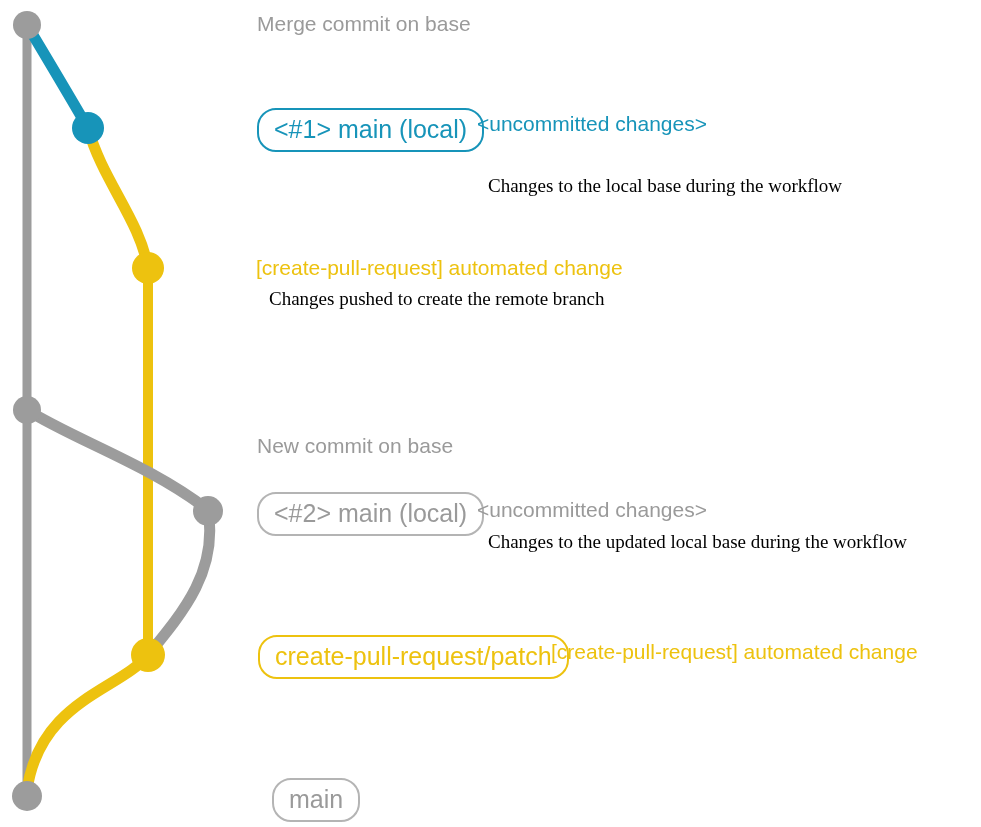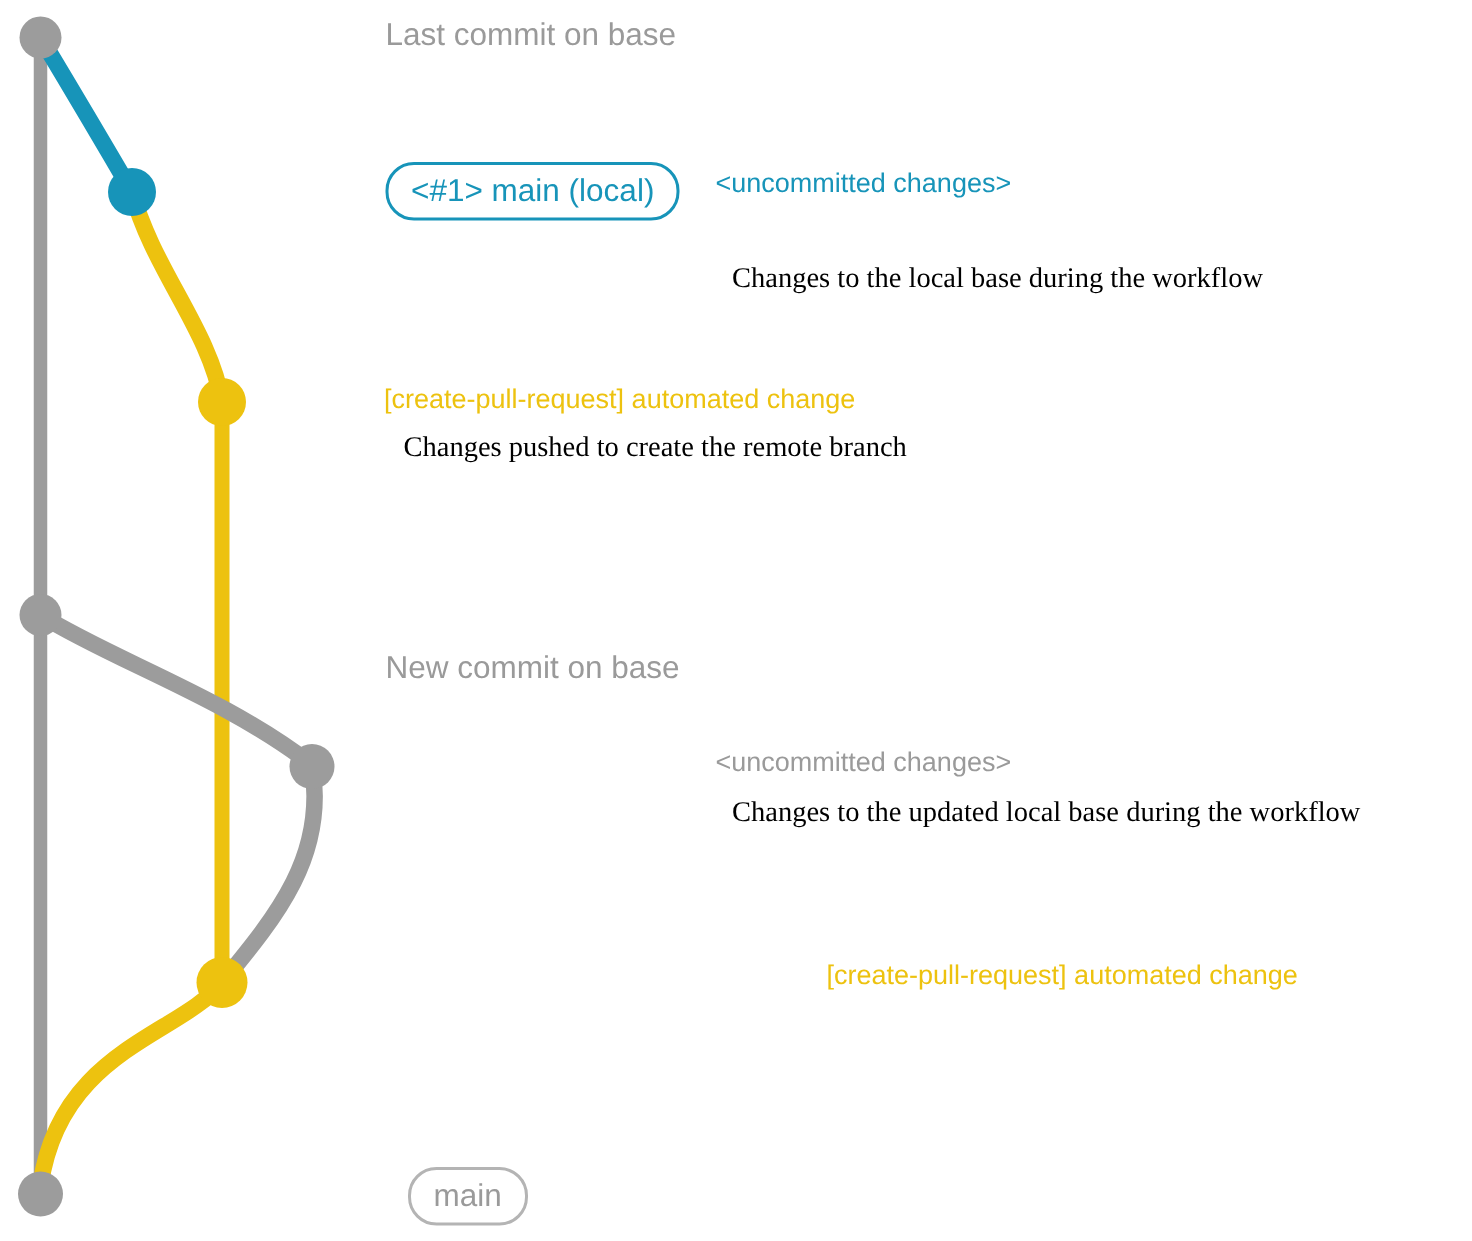--- a/index.html
+++ b/index.html
@@ -13,37 +13,37 @@
   }
   .graph-svg { position: absolute; left: 0; top: 0; }
   .caption {
     position: absolute;
     font-size: 21px;
     color: var(--text-gray, #9a9a9a);
     white-space: nowrap;
   }
   .msg {
     position: absolute;
-    font-size: 18px;
+    font-size: 21px;
     white-space: nowrap;
   }
   .msg.blue   { color: var(--blue, #1794b9); }
   .msg.gray   { color: var(--text-gray, #9a9a9a); }
   .msg.yellow { color: var(--yellow, #edc20f); }
   .note {
     position: absolute;
     font-family: "Liberation Serif", serif;
     font-size: 19px;
     color: var(--note-black, #000000);
     white-space: nowrap;
   }
   .badge {
     position: absolute;
     display: inline-block;
-    font-size: 21px;
+    font-size: 25px;
     line-height: 1.1;
     padding: 6px 15px;
     border: 2px solid;
     border-radius: 19px;
     white-space: nowrap;
     background: var(--background, #ffffff);
   }
   .badge.blue   { color: var(--blue, #1794b9);   border-color: var(--blue, #1794b9); }
   .badge.yellow { color: var(--yellow, #edc20f); border-color: var(--yellow, #edc20f); }
   .badge.gray   { color: var(--text-gray, #9a9a9a); border-color: var(--badge-border-gray, #b4b4b4); }
@@ -71,31 +71,33 @@
 
     <circle cx="27" cy="25" r="14" fill="#9c9c9c"></circle>
     <circle cx="88" cy="128" r="16" fill="#1794b9"></circle>
     <circle cx="148" cy="268" r="16" fill="#edc20f"></circle>
     <circle cx="27" cy="410" r="14" fill="#9c9c9c"></circle>
     <circle cx="208" cy="511" r="15" fill="#9c9c9c"></circle>
     <circle cx="148" cy="655" r="17" fill="#edc20f"></circle>
     <circle cx="27" cy="796" r="15" fill="#9c9c9c"></circle>
   </svg>
 
-  <div class="caption" style="left:257px; top:12px;">Last commit on base</div>
+  <div class="caption" style="left:257px; top:12px;">Merge commit on base</div>
 
   <div class="badge blue" style="left:257px; top:108px;">&lt;#1&gt; main (local)</div>
   <div class="msg blue" style="left:477px; top:112px;">&lt;uncommitted changes&gt;</div>
   <div class="note" style="left:488px; top:145px;margin-top:30px;">Changes to the local base during the workflow</div>
 
   <div class="msg yellow" style="left:256px; top:256px;">[create-pull-request] automated change</div>
   <div class="note" style="left:269px; top:288px;">Changes pushed to create the remote branch</div>
 
   <div class="caption" style="left:257px; top:399px;margin-top:35px;">New commit on base</div>
 
+  <div class="badge gray" style="left:257px; top:492px;">&lt;#2&gt; main (local)</div>
   <div class="msg gray" style="left:477px; top:498px;">&lt;uncommitted changes&gt;</div>
   <div class="note" style="left:488px; top:531px;">Changes to the updated local base during the workflow</div>
 
+  <div class="badge yellow" style="left:258px; top:635px;">create-pull-request/patch</div>
   <div class="msg yellow" style="left:551px; top:640px;">[create-pull-request] automated change</div>
 
   <div class="badge gray" style="left:272px; top:778px;">main</div>
 
 </div>
 
 </body></html>

